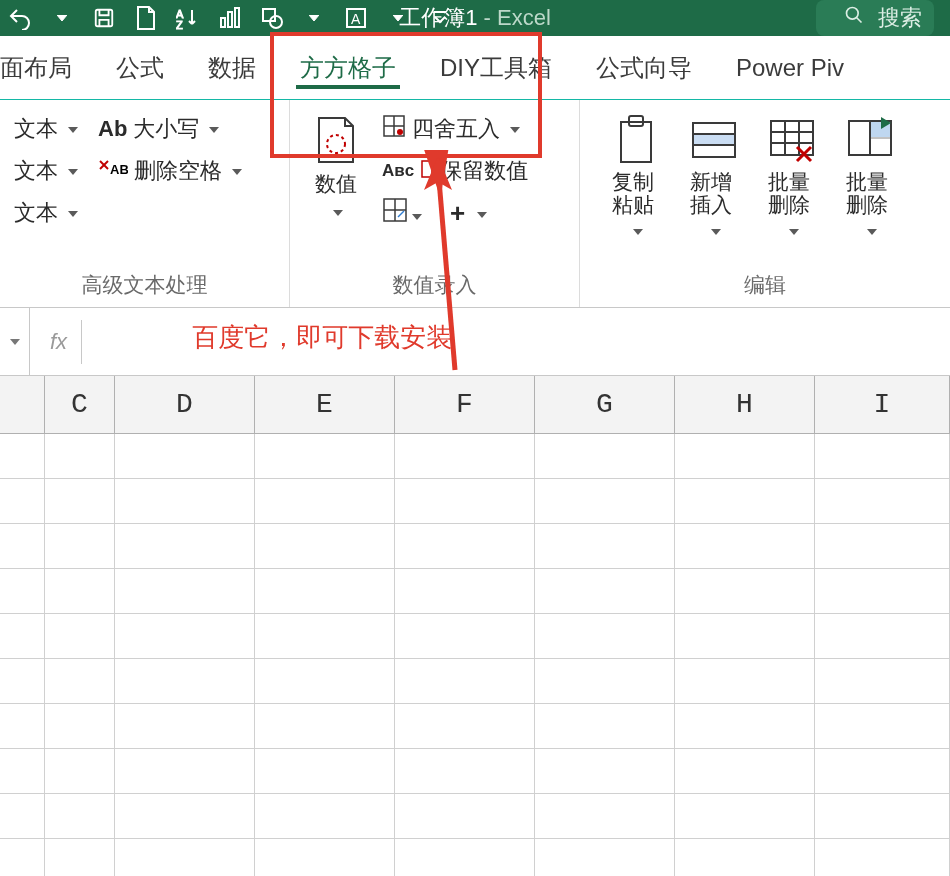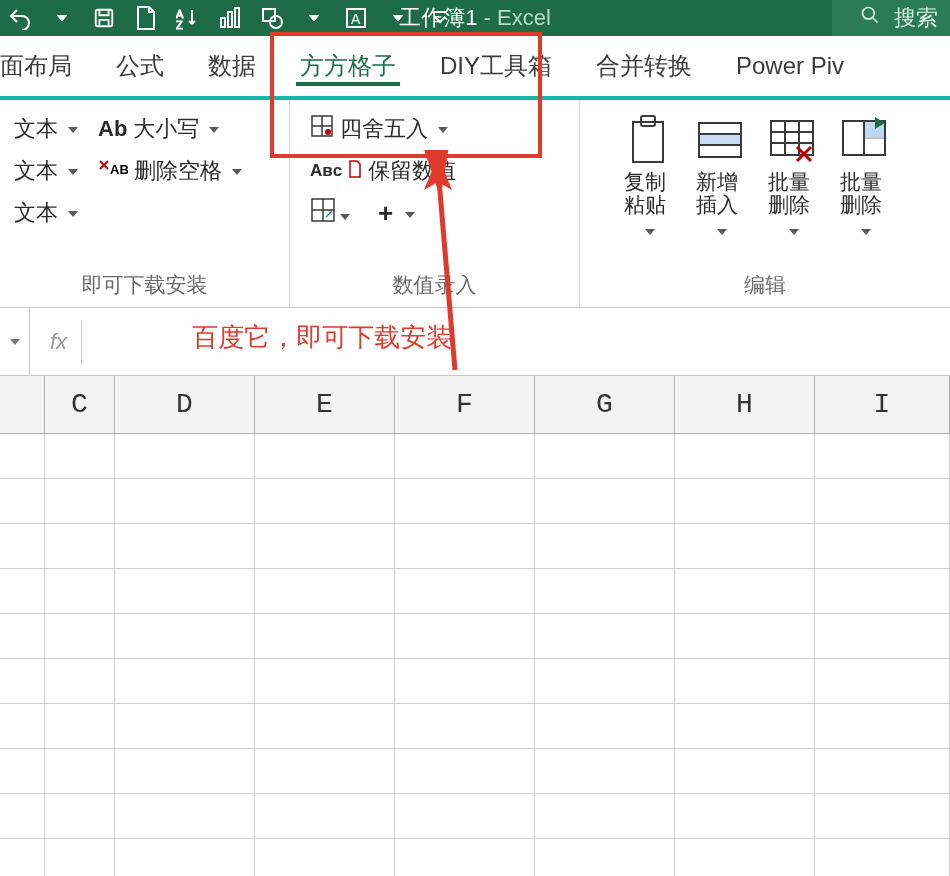--- a/index.html
+++ b/index.html
@@ -2,22 +2,22 @@
 <html><head>
 <meta charset="utf-8">
 <style>
   * { box-sizing: border-box; margin: 0; padding: 0; }
   html, body { width: 950px; height: 876px; font-family: "Microsoft YaHei", "SimSun", sans-serif; background: #fff; overflow: hidden; }
   .titlebar { height: 36px; background: #1e6b47; display: flex; align-items: center; padding: 0 6px; position: relative; }
   .qat { display: flex; align-items: center; gap: 14px; }
   .qat-item { width: 28px; height: 28px; display: flex; align-items: center; justify-content: center; color: #fff; fill: #fff; stroke: #fff; }
   .title-area { position: absolute; left: 0; right: 0; text-align: center; color: #fff; font-size: 22px; font-weight: 300; pointer-events: none; }
   .title-area .dim { color: #bcd8c9; }
-  .search-area { position: absolute; right: 0; top: 0; height: 36px; display: flex; align-items: center; background: #2a7c56; padding: 0 12px 0 28px; color: #dceee4; font-size: 22px; gap: 14px; }
-  .tabs { height: 64px; display: flex; align-items: center; padding: 0 0 0 0; border-bottom: 4px solid #14b8a6; font-size: 24px; color: #3b3b3b; }
+  .search-area { position: absolute; right: 16px; top: 0; height: 36px; display: flex; align-items: center; background: #2a7c56; padding: 0 12px 0 28px; color: #dceee4; font-size: 22px; gap: 14px; border-radius: 8px; }
+  .tabs { height: 64px; display: flex; align-items: center; padding: 0 0 0 0; border-bottom: 1px solid #14b8a6; font-size: 24px; color: #3b3b3b; }
   .tabs .tab { padding: 0 22px; height: 100%; display: flex; align-items: center; white-space: nowrap; position: relative; cursor: pointer; }
   .tabs .tab.active { color: #1e6b47; }
   .tabs .tab.active::after { content: ""; position: absolute; left: 18px; right: 18px; bottom: 10px; height: 4px; background: #1e6b47; }
   .tabs .tab.first { padding-left: 0; }
   .ribbon { display: flex; height: 208px; border-bottom: 1px solid #c8c8c8; }
   .group { border-right: 1px solid #dcdcdc; padding: 8px 10px 0 10px; display: flex; flex-direction: column; justify-content: space-between; }
   .group-label { text-align: center; font-size: 21px; color: #6a6a6a; padding: 6px 0 8px 0; }
   .group-body { flex: 1; display: flex; }
   .col { display: flex; flex-direction: column; }
   .rb-item { display: flex; align-items: center; gap: 6px; font-size: 22px; color: #2b2b2b; height: 42px; padding: 0 4px; white-space: nowrap; }
@@ -122,21 +122,21 @@
     <span>搜索</span>
   </div>
 </div>
 
 <div class="tabs">
   <div class="tab first">面布局</div>
   <div class="tab">公式</div>
   <div class="tab">数据</div>
   <div class="tab active">方方格子</div>
   <div class="tab">DIY工具箱</div>
-  <div class="tab">合并转换</div>
+  <div class="tab">公式向导</div>
   <div class="tab">Power Piv</div>
 </div>
 
 <div class="ribbon">
 
   <div class="group" style="width:290px;">
     <div class="group-body">
       <div class="col" style="width:70px;">
         <div class="rb-item">
             <span>文本 </span>
@@ -161,25 +161,36 @@
           <span><svg width="30" height="20">
                 <line x1="2" y1="3" x2="10" y2="11" stroke="#c00000" stroke-width="2"></line>
                 <line x1="10" y1="3" x2="2" y2="11" stroke="#c00000" stroke-width="2"></line>
                 <text x="12" y="16" font-size="13" font-weight="bold">AB</text>
               </svg></span>
           <span>删除空格</span>
             <span class="dd"></span>
         </div>
       </div>
     </div>
-    <div class="group-label">即可下载安装</div>
+    <div class="group-label">高级文本处理</div>
   </div>
 
   <div class="group" style="width:290px;">
     <div class="group-body">
+      <div class="bigbtn">
+        <span class="ico">
+            <svg width="46" height="52" viewBox="0 0 46 52" fill="none" stroke="#3a3a3a" stroke-width="2">
+              <path d="M6 4h26l8 8v36H6z"></path>
+              <path d="M32 4v8h8"></path>
+              <circle cx="23" cy="30" r="9" stroke="#c00000" stroke-dasharray="3 3"></circle>
+            </svg>
+          </span>
+        <span>数值</span>
+        <span class="dd"></span>
+      </div>
       <div class="col" style="padding-left:6px;">
         <div class="rb-item">
           <span><svg width="24" height="24" fill="none" stroke="#3a3a3a" stroke-width="1.5">
                 <rect x="2" y="2" width="20" height="20"></rect>
                 <path d="M2 12h20M12 2v20"></path>
                 <circle cx="18" cy="18" r="3" fill="#c00000" stroke="none"></circle>
               </svg></span>
           <span>四舍五入</span>
             <span class="dd"></span>
         </div>
@@ -197,21 +208,21 @@
                 <path d="M16 20l6-6" stroke="#2f7dd1"></path>
               </svg><span class="dd"></span></span>
           <span style="font-size:26px; font-weight:bold;">+<span class="dd" style="margin-left:8px;"></span></span>
         </div>
       </div>
     </div>
     <div class="group-label">数值录入</div>
   </div>
 
   <div class="group" style="flex:1; border-right:none;">
-    <div class="group-body" style="justify-content:center; ">
+    <div class="group-body" style="justify-content:center; gap:6px;">
       <div class="bigbtn">
         <span class="ico">
             <svg width="46" height="52" fill="none" stroke="#3a3a3a" stroke-width="2">
               <rect x="8" y="8" width="30" height="40"></rect>
               <rect x="16" y="2" width="14" height="10" rx="2"></rect>
             </svg>
           </span>
         <span style="width:48px; line-height:1.1;">复制粘贴</span>
           <span class="dd"></span>
       </div>

